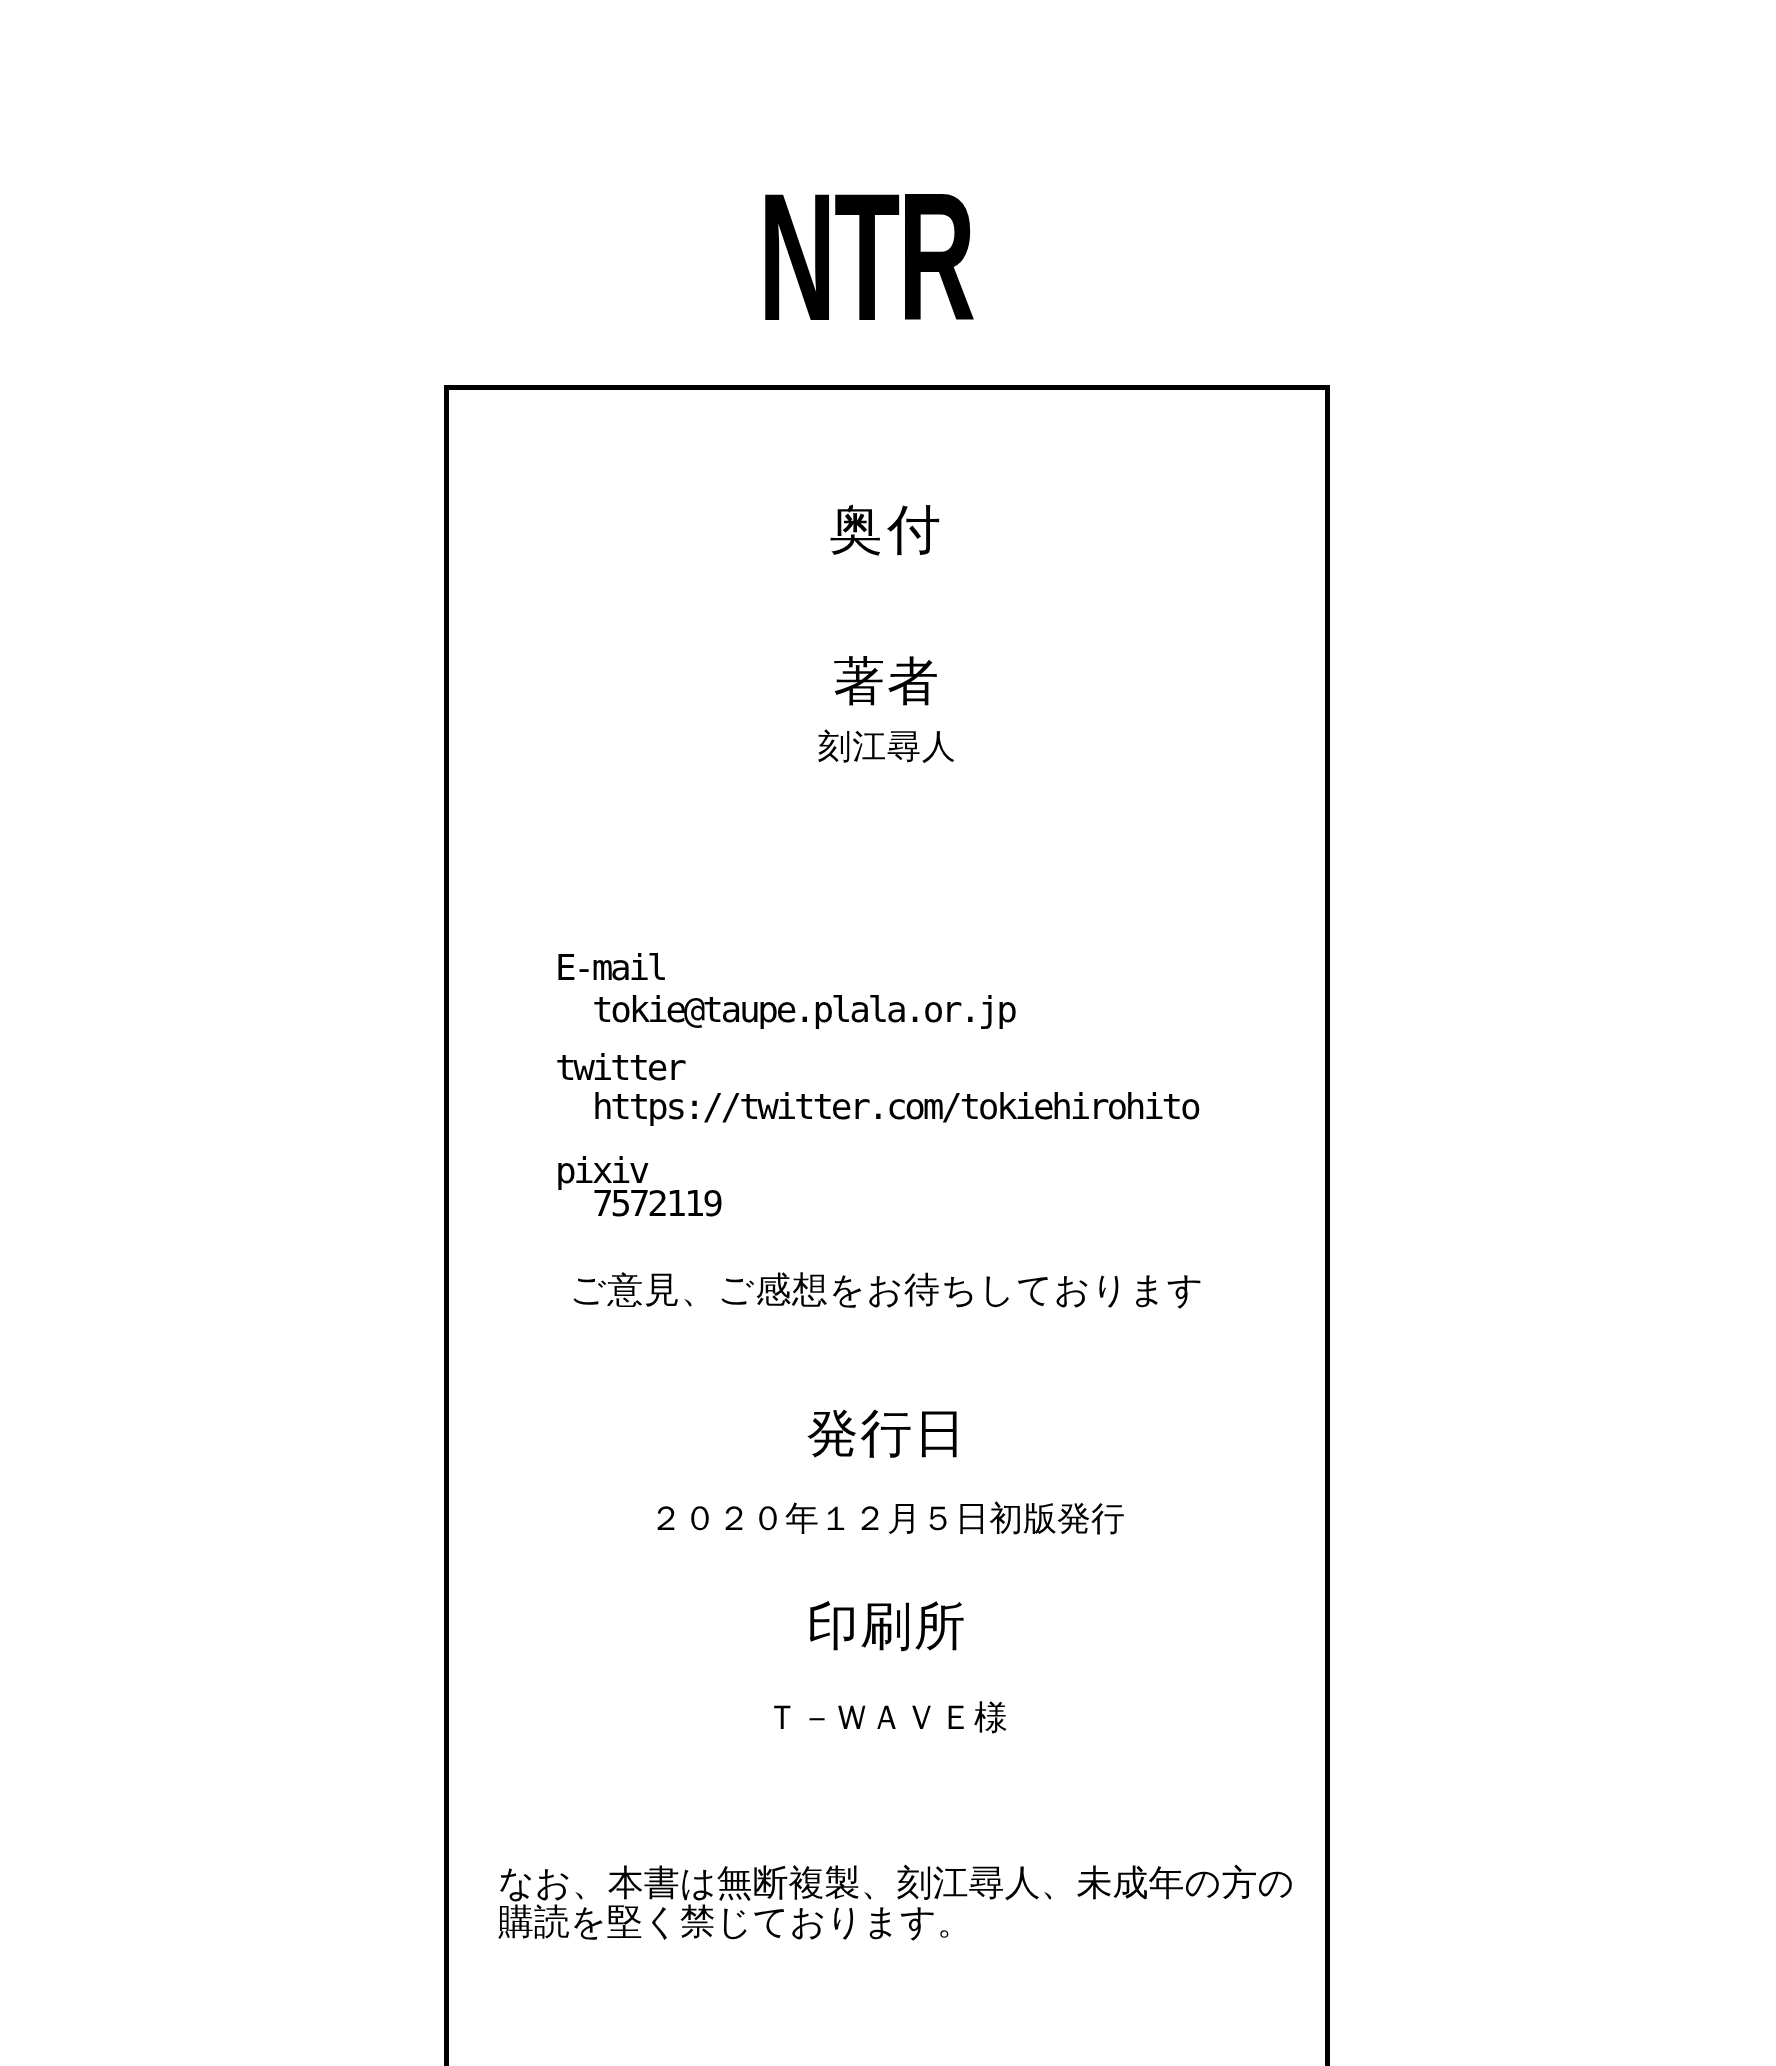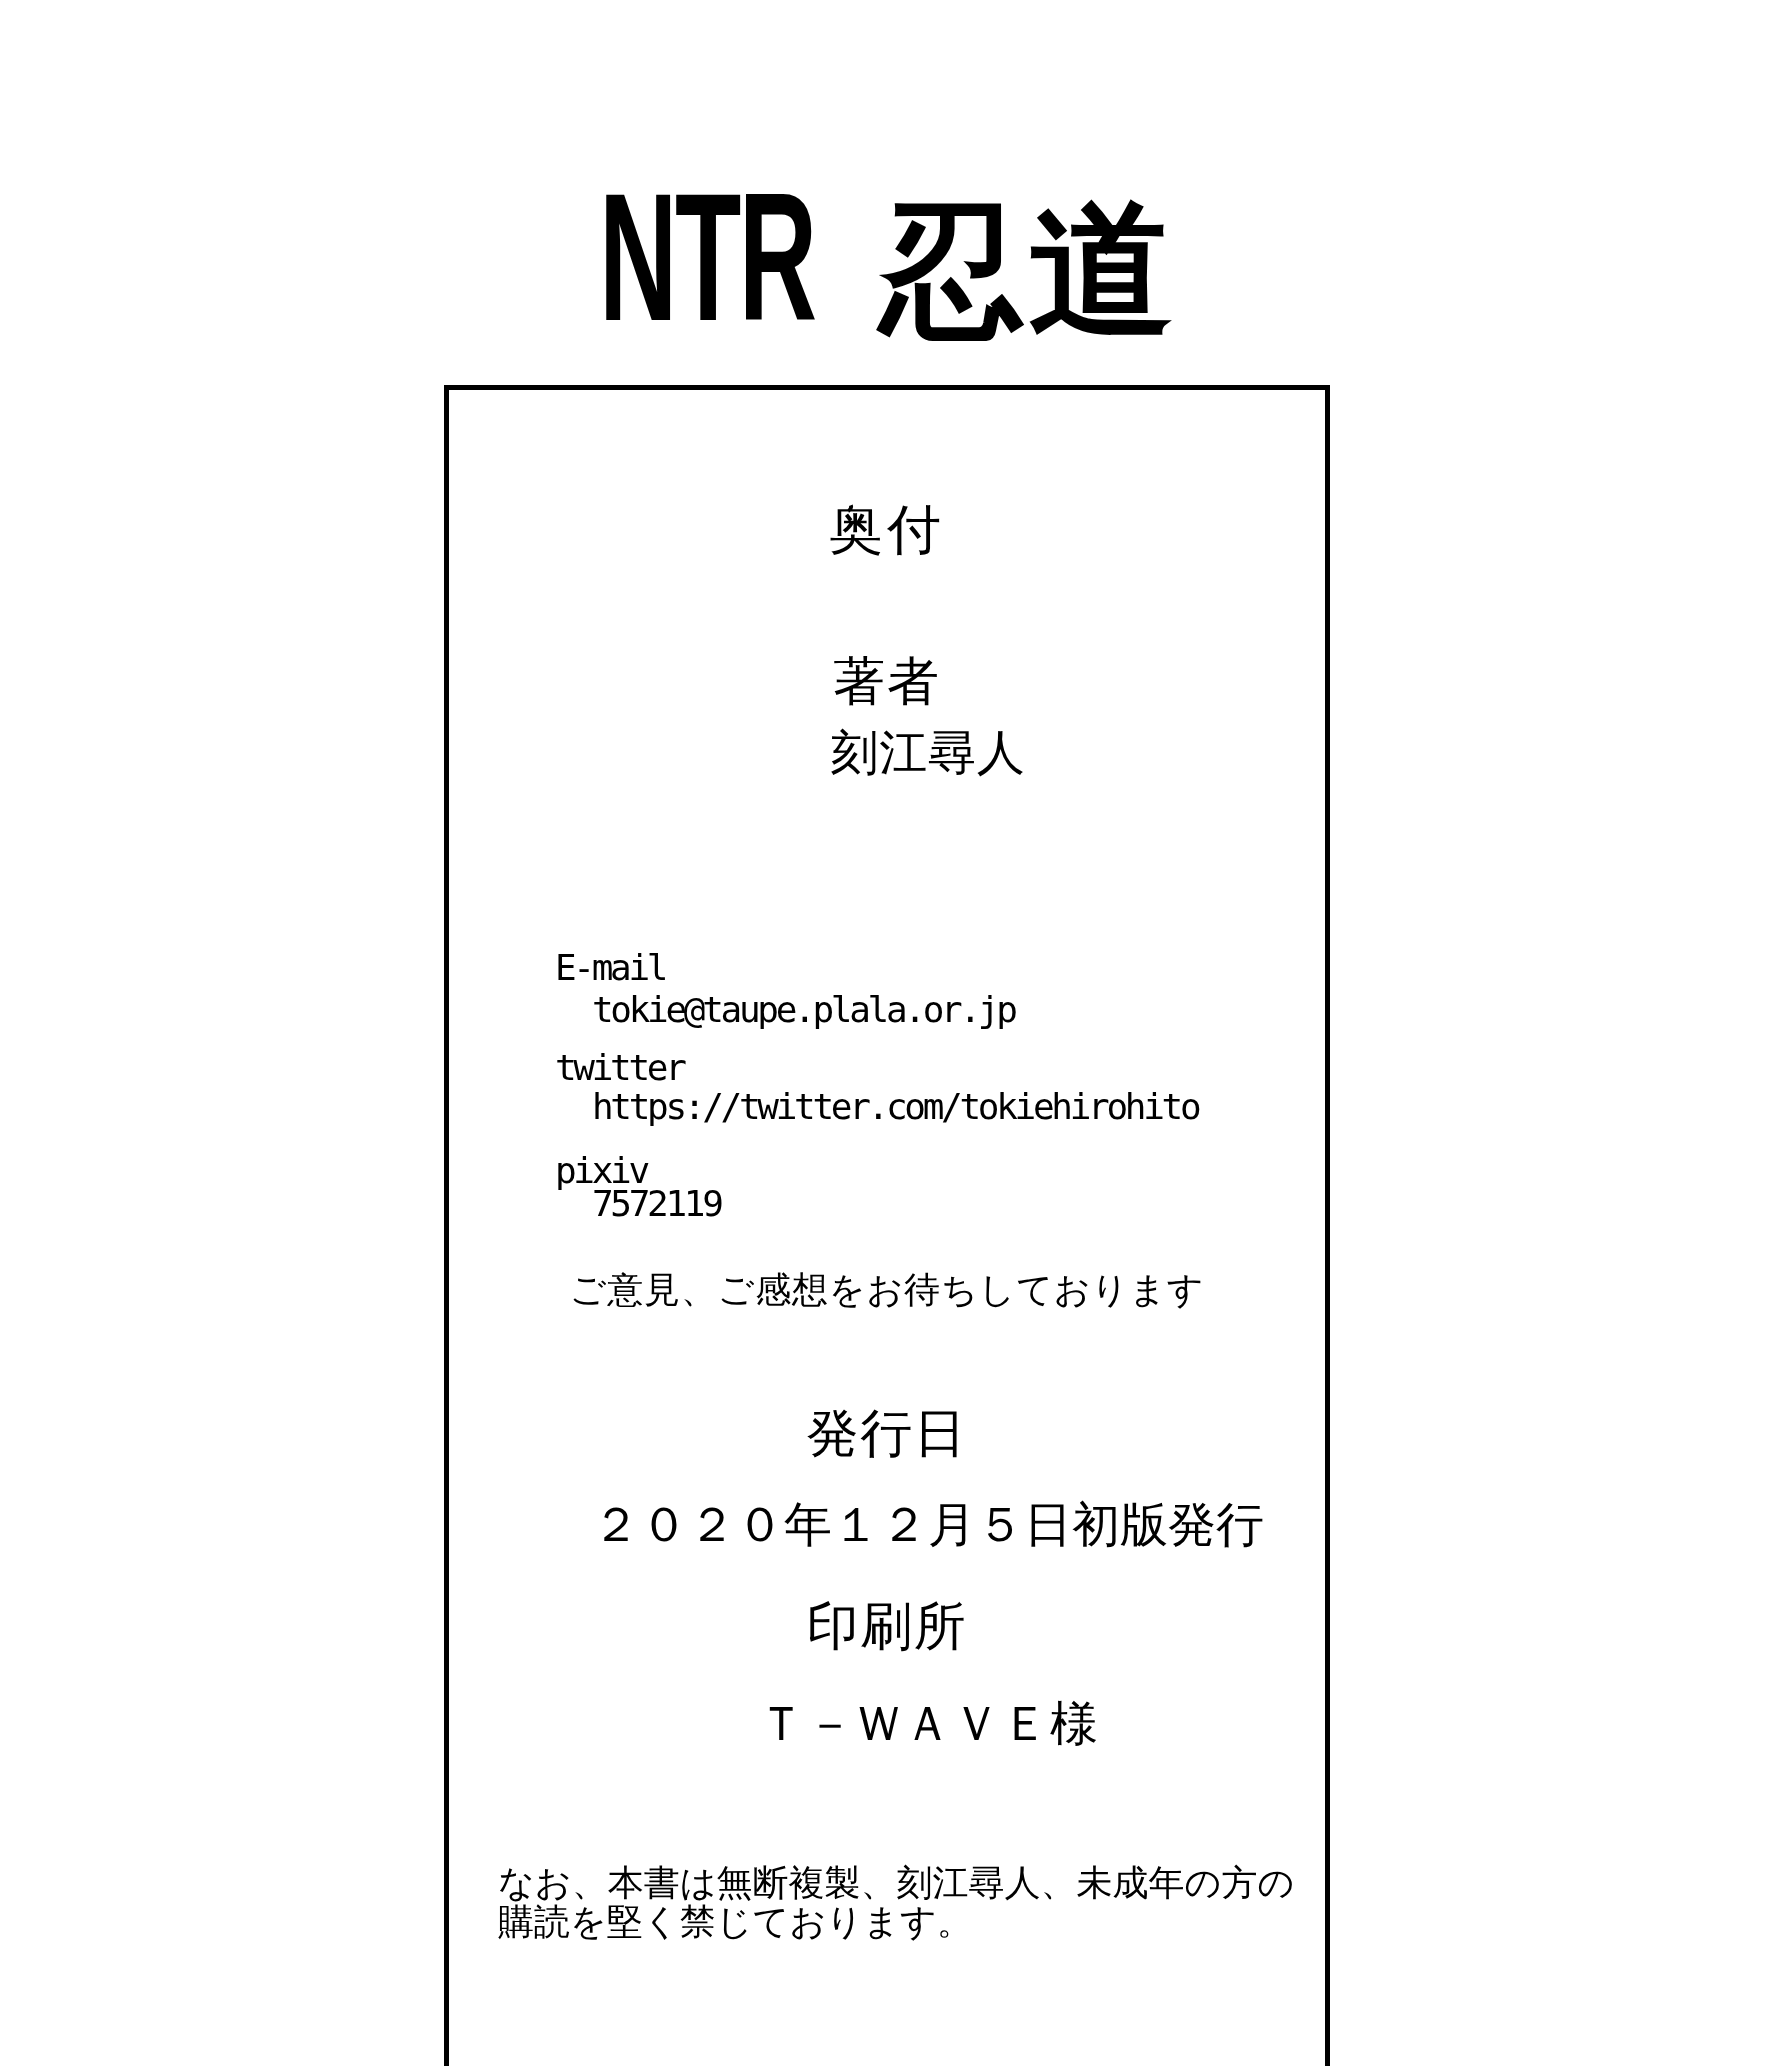--- a/index.html
+++ b/index.html
@@ -61,21 +61,21 @@
   .colophon-box .row {
     position: absolute;
     left: 0;
     width: 100%;
     text-align: center;
     line-height: 1;
     white-space: nowrap;
   }
   .heading-xl { font-size: 54px; letter-spacing: 4.1px; }
   .heading-lg { font-size: 52px; letter-spacing: 1.7px; }
-  .body-jp    { font-size: 48px;  letter-spacing: 0.8px; padding-left: 41px; }
+  .body-jp    { font-size: 34px;  letter-spacing: 0.8px; }
 
   .mono-line {
     position: absolute;
     line-height: 1;
     font-family: "DejaVu Sans Mono", "Liberation Mono", monospace;
     font-size: 36px;
     letter-spacing: -3.3px;
     white-space: nowrap;
   }
 
@@ -90,21 +90,20 @@
     text-align: left;
   }
 </style>
 </head>
 <body>
 
 <div id="page">
 
   <div class="title">
     <span class="title-latin-box"><span class="title-latin">NTR</span></span>
-    <span class="title-kanji">忍道</span>
   </div>
 
   <div class="colophon-box">
 
     <div class="row heading-xl" style="top:112px">奥付</div>
 
     <div class="row heading-lg" style="top:265px">著者</div>
     <div class="row body-jp" style="top:339px">刻江尋人</div>
 
 

